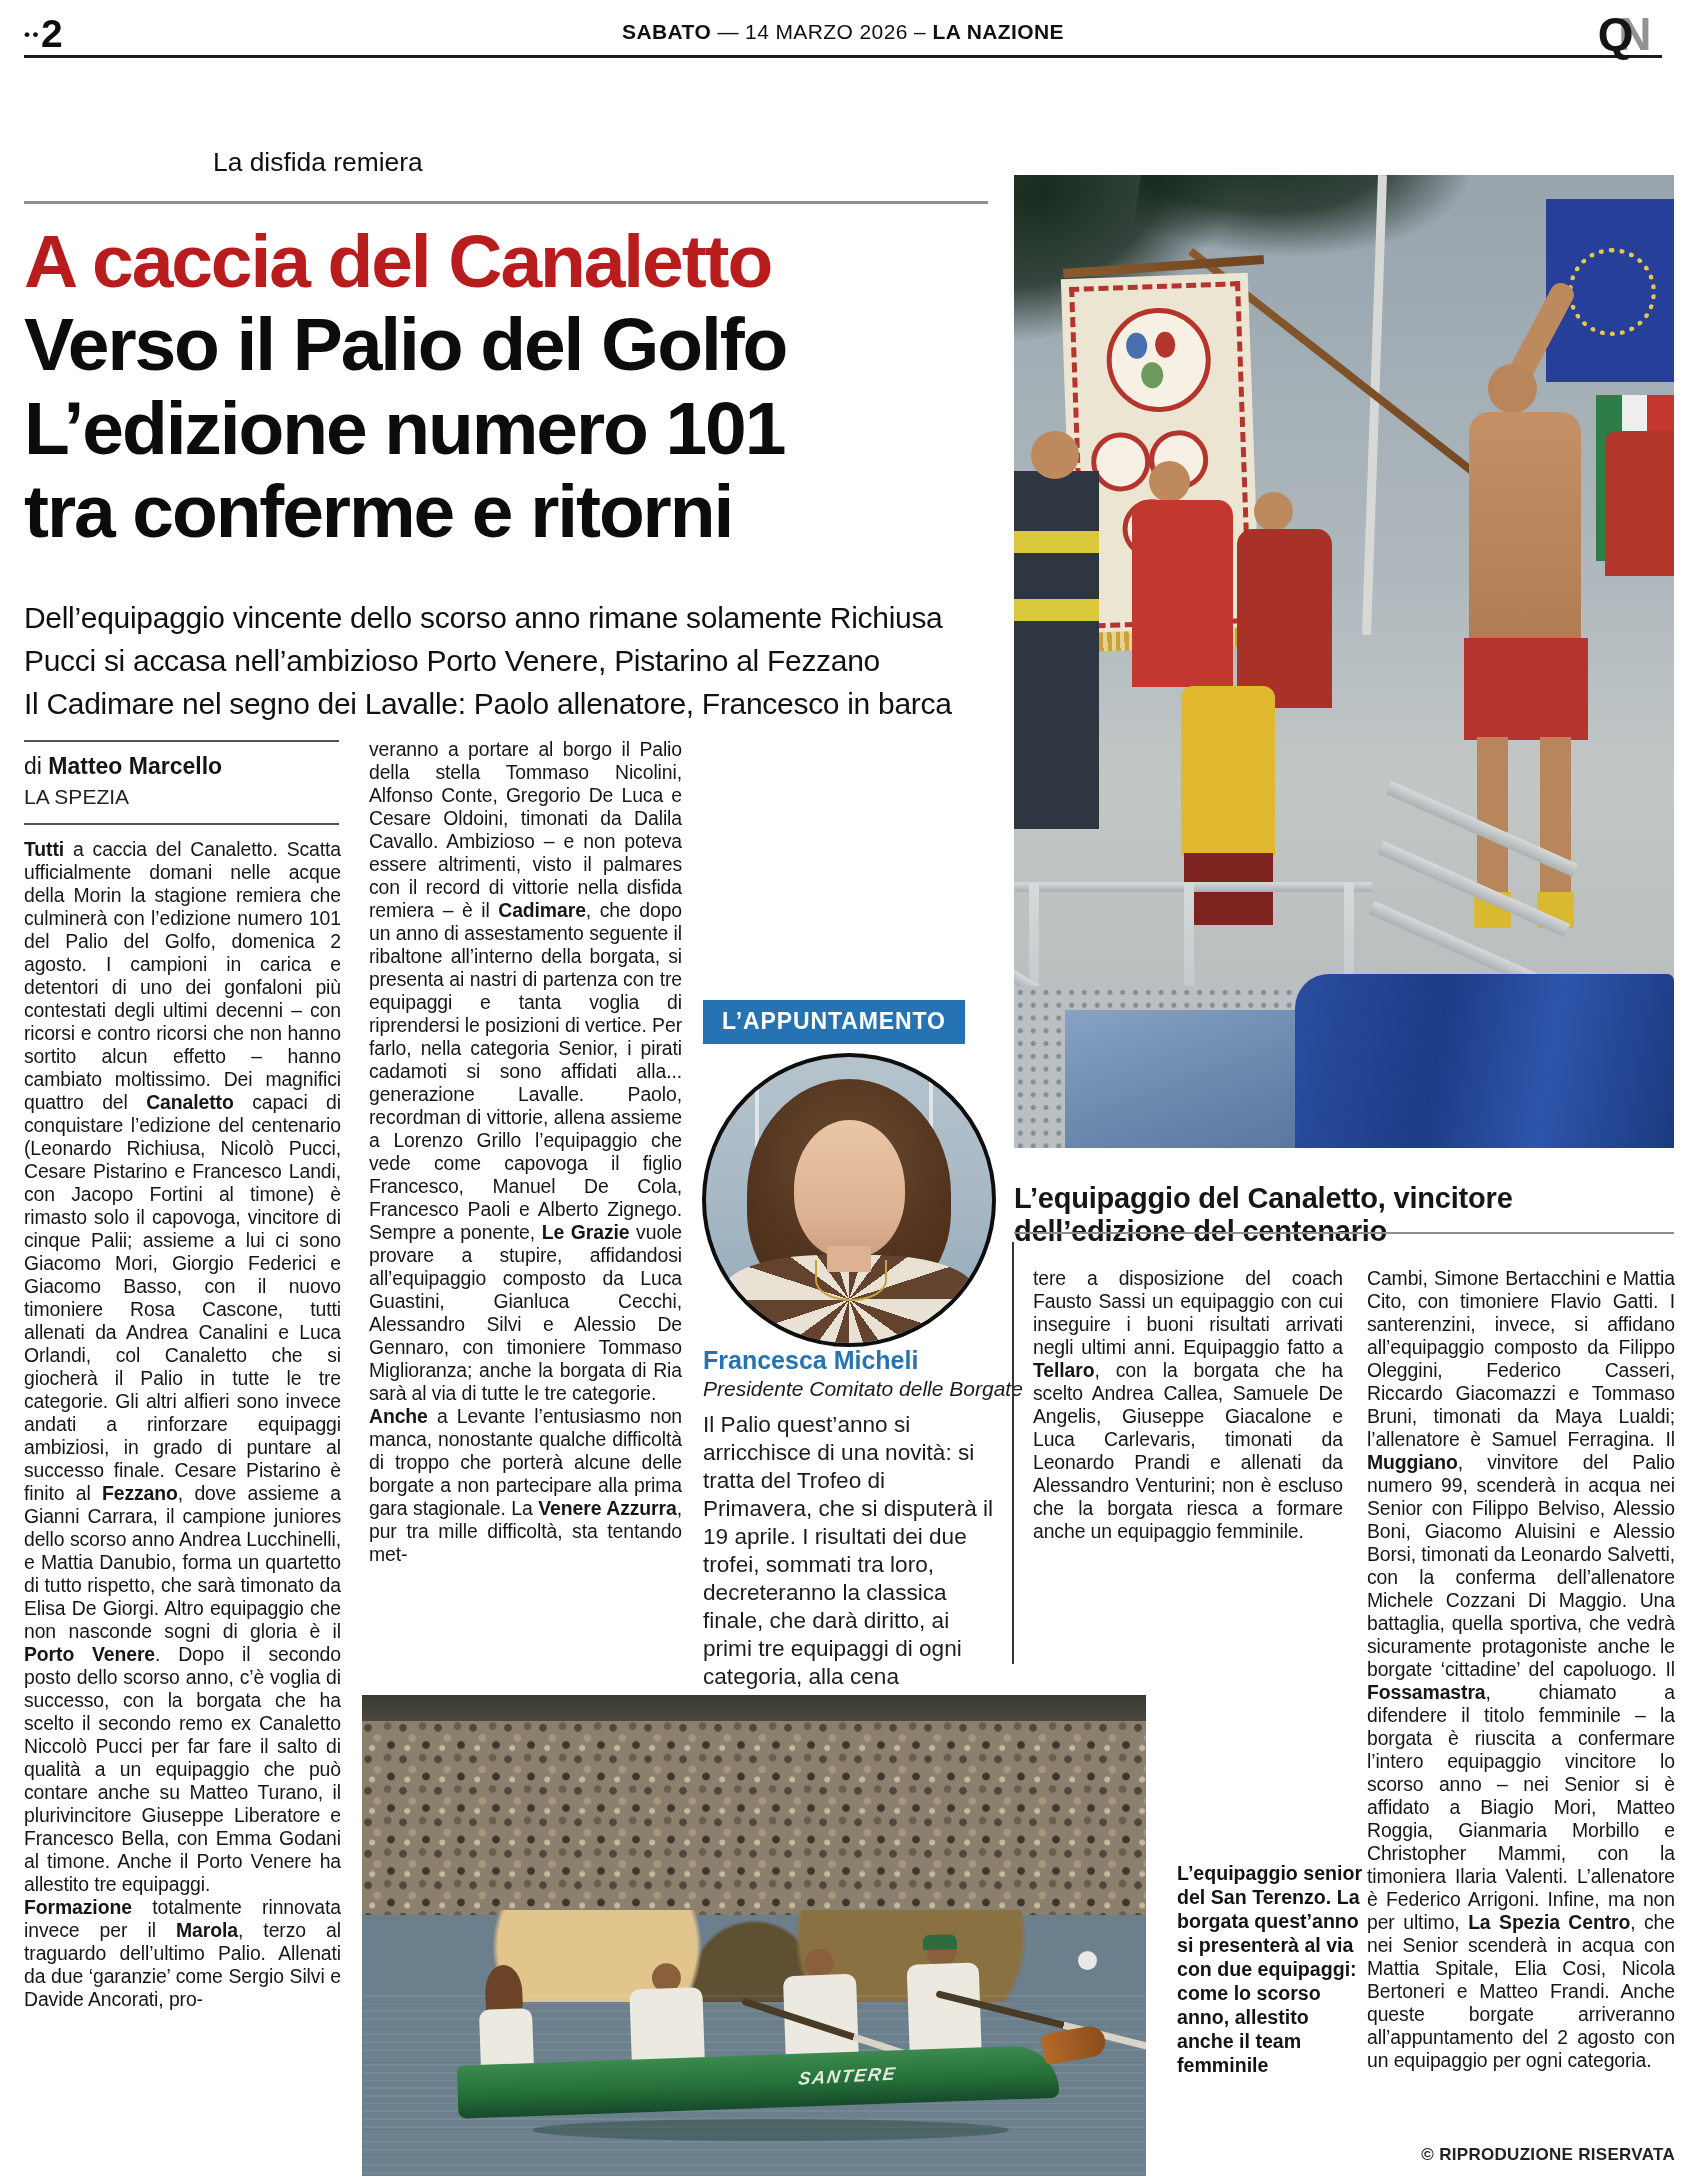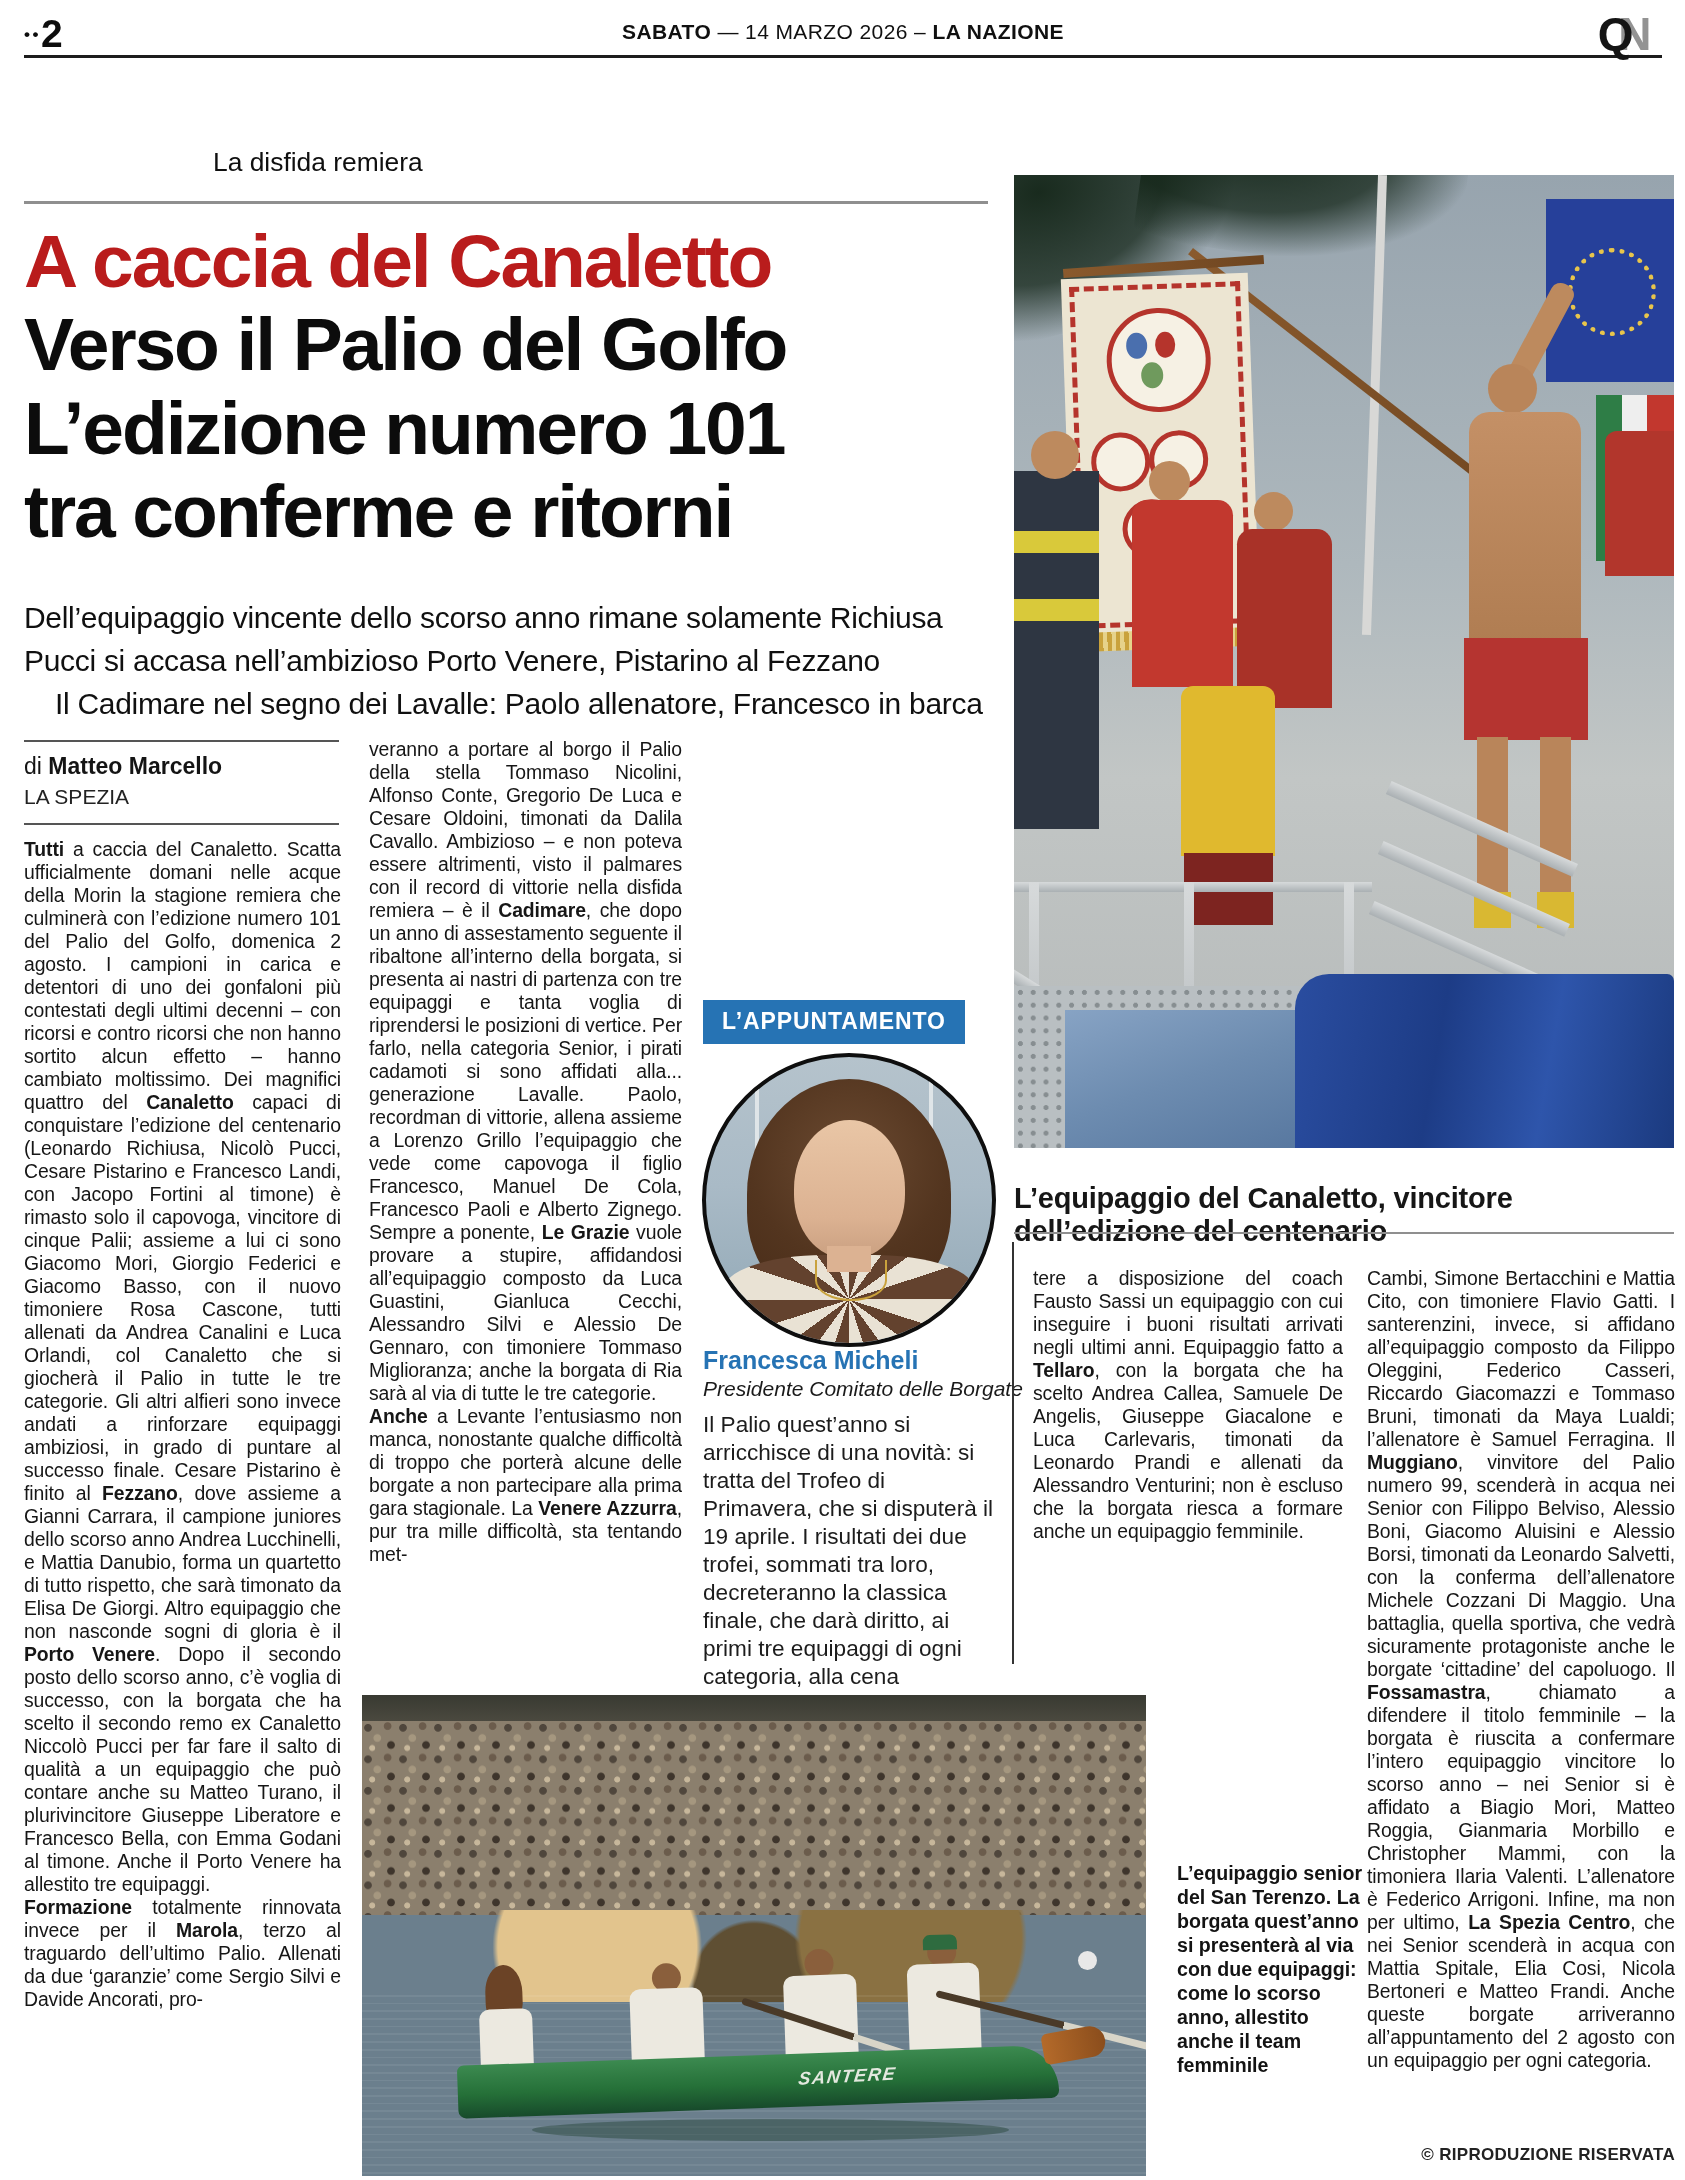--- a/index.html
+++ b/index.html
@@ -127,21 +127,21 @@
   <div class="abs subkicker" style="left:213px;top:147px;">La disfida remiera</div>
   <div class="abs rule-gray" style="left:24px;top:201px;width:964px;height:2.6px;"></div>
 
   <div class="abs hl blue" style="left:24px;top:220px;">A caccia del Canaletto</div>
   <div class="abs hl" style="left:24px;top:303px;">Verso il Palio del Golfo</div>
   <div class="abs hl" style="left:24px;top:387px;">L’edizione numero 101</div>
   <div class="abs hl" style="left:24px;top:470px;">tra conferme e ritorni</div>
 
   <div class="abs standfirst-line" style="left:24px;top:601px;">Dell’equipaggio vincente dello scorso anno rimane solamente Richiusa</div>
   <div class="abs standfirst-line" style="left:24px;top:644px;">Pucci si accasa nell’ambizioso Porto Venere, Pistarino al Fezzano</div>
-  <div class="abs standfirst-line" style="left:24px;top:687px;margin-left:31px;">Il Cadimare nel segno dei Lavalle: Paolo allenatore, Francesco in barca</div>
+  <div class="abs standfirst-line" style="left:24px;top:687px;">Il Cadimare nel segno dei Lavalle: Paolo allenatore, Francesco in barca</div>
 
   <div class="abs rule" style="left:24px;top:740px;width:315px;height:1.7px;background:#555;"></div>
   <div class="abs byline" style="left:24px;top:753px;">
     <span>di </span><b>Matteo Marcello</b>
   </div>
   <div class="abs byloc" style="left:24px;top:785px;">LA SPEZIA</div>
   <div class="abs rule" style="left:24px;top:823px;width:315px;height:1.7px;background:#555;"></div>
 
   <div class="abs body-col" style="left:24px;top:838px;width:317px;height:1338px;">
     <p><b>Tutti</b> a caccia del Canaletto. Scatta ufficialmente domani nelle acque della Morin la stagione remiera che culminerà con l’edizione numero 101 del Palio del Golfo, domenica 2 agosto. I campioni in carica e detentori di uno dei gonfaloni più contestati degli ultimi decenni – con ricorsi e contro ricorsi che non hanno sortito alcun effetto – hanno cambiato moltissimo. Dei magnifici quattro del <b>Canaletto</b> capaci di conquistare l’edizione del centenario (Leonardo Richiusa, Nicolò Pucci, Cesare Pistarino e Francesco Landi, con Jacopo Fortini al timone) è rimasto solo il capovoga, vincitore di cinque Palii; assieme a lui ci sono Giacomo Mori, Giorgio Federici e Giacomo Basso, con il nuovo timoniere Rosa Cascone, tutti allenati da Andrea Canalini e Luca Orlandi, col Canaletto che si giocherà il Palio in tutte le tre categorie. Gli altri alfieri sono invece andati a rinforzare equipaggi ambiziosi, in grado di puntare al successo finale. Cesare Pistarino è finito al <b>Fezzano</b>, dove assieme a Gianni Carrara, il campione juniores dello scorso anno Andrea Lucchinelli, e Mattia Danubio, forma un quartetto di tutto rispetto, che sarà timonato da Elisa De Giorgi. Altro equipaggio che non nasconde sogni di gloria è il <b>Porto Venere</b>. Dopo il secondo posto dello scorso anno, c’è voglia di successo, con la borgata che ha scelto il secondo remo ex Canaletto Niccolò Pucci per far fare il salto di qualità a un equipaggio che può contare anche su Matteo Turano, il plurivincitore Giuseppe Liberatore e Francesco Bella, con Emma Godani al timone. Anche il Porto Venere ha allestito tre equipaggi.</p>

